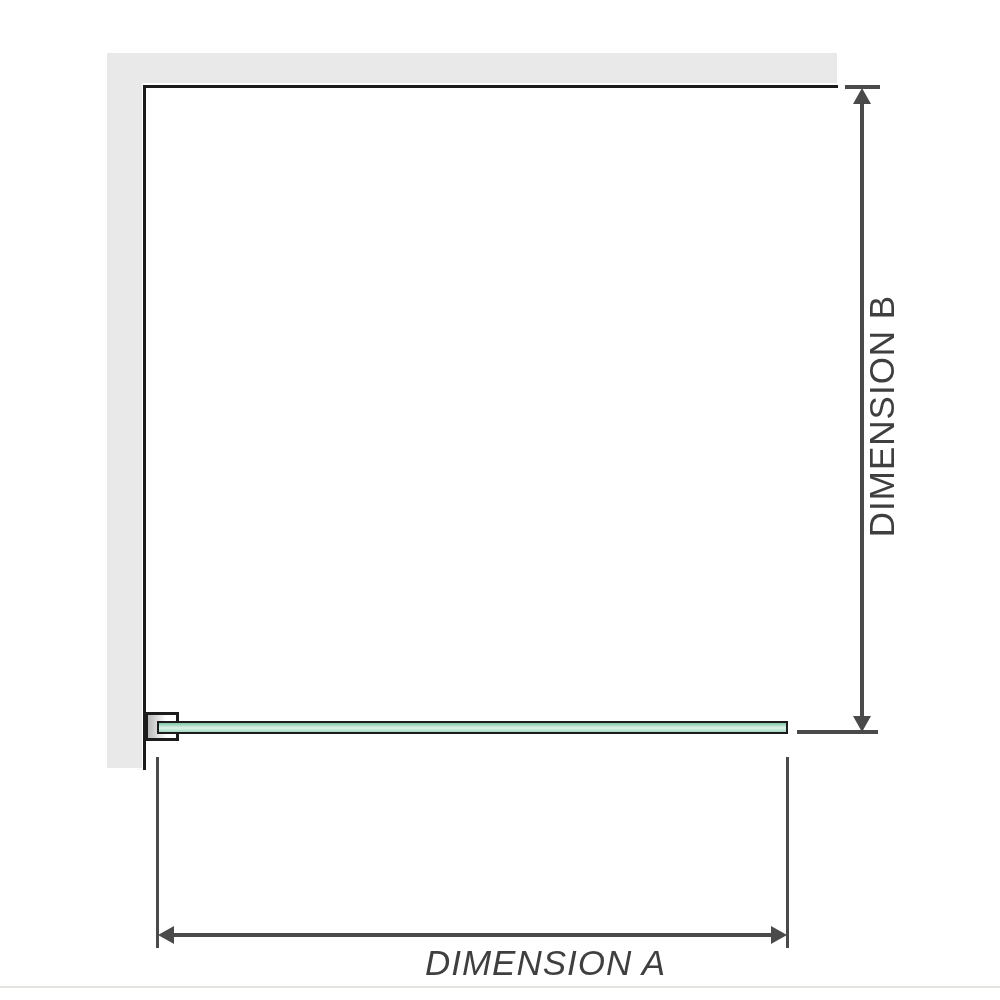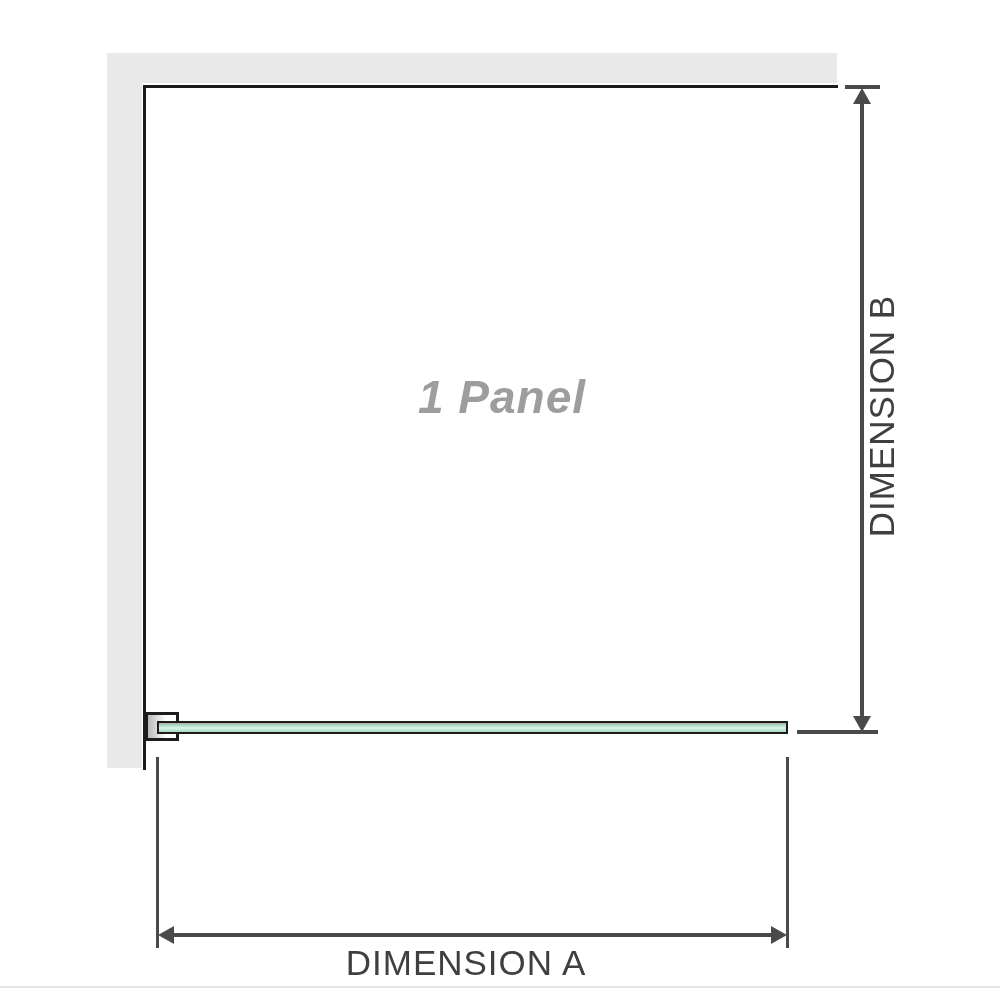--- a/index.html
+++ b/index.html
@@ -81,38 +81,37 @@
     border-top: 9px solid transparent; border-bottom: 9px solid transparent;
     border-right: 16px solid var(--dimension-line);
   }
   .arrow-right {
     left: 771px; top: 926px; width: 0; height: 0;
     border-top: 9px solid transparent; border-bottom: 9px solid transparent;
     border-left: 16px solid var(--dimension-line);
   }
   .dima-label {
     left: 266px; top: 944px; width: 400px; height: 38px;
-    line-height: 38px; text-align: center;
+    line-height: 38px; text-align: right; font-style: italic;
   }
 
   
   .baseline-rule { left: 0; top: 986px; width: 1000px; height: 2px; background: var(--baseline-rule); }
 </style>
 </head>
 <body>
 
 <div class="stage">
 
   <div class="abs wall-top"></div>
   <div class="abs wall-left"></div>
 
   <div class="abs border-top"></div>
   <div class="abs border-left"></div>
 
-  <div class="abs panel-label">1 Panel</div>
 
   <div class="abs bracket"></div>
   <div class="abs glass"></div>
 
   <div class="abs dimb-tick-top"></div>
   <div class="abs dimb-tick-bottom"></div>
   <div class="abs dimb-line"></div>
   <div class="abs arrow-up"></div>
   <div class="abs arrow-down"></div>
   <div class="abs dim-label dimb-label">DIMENSION B</div>

